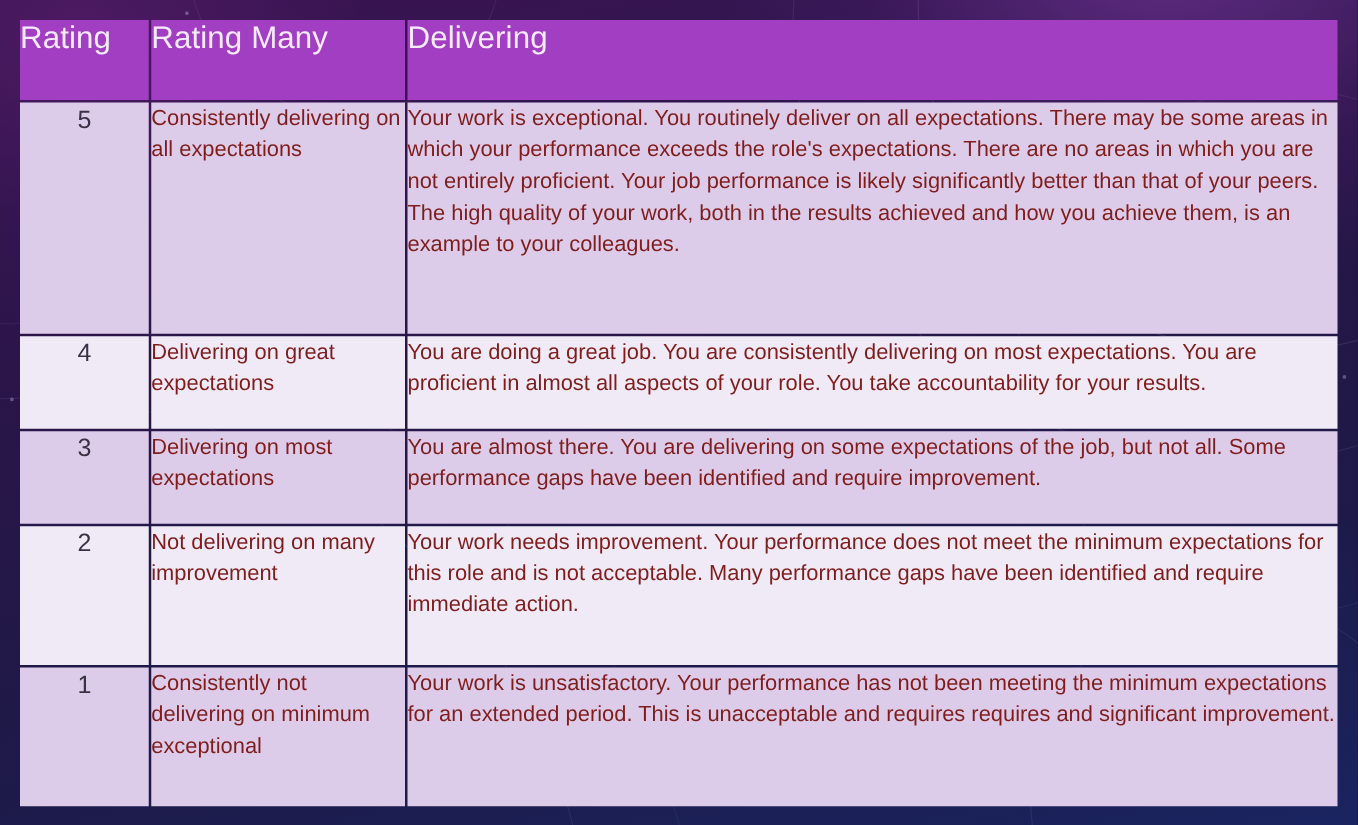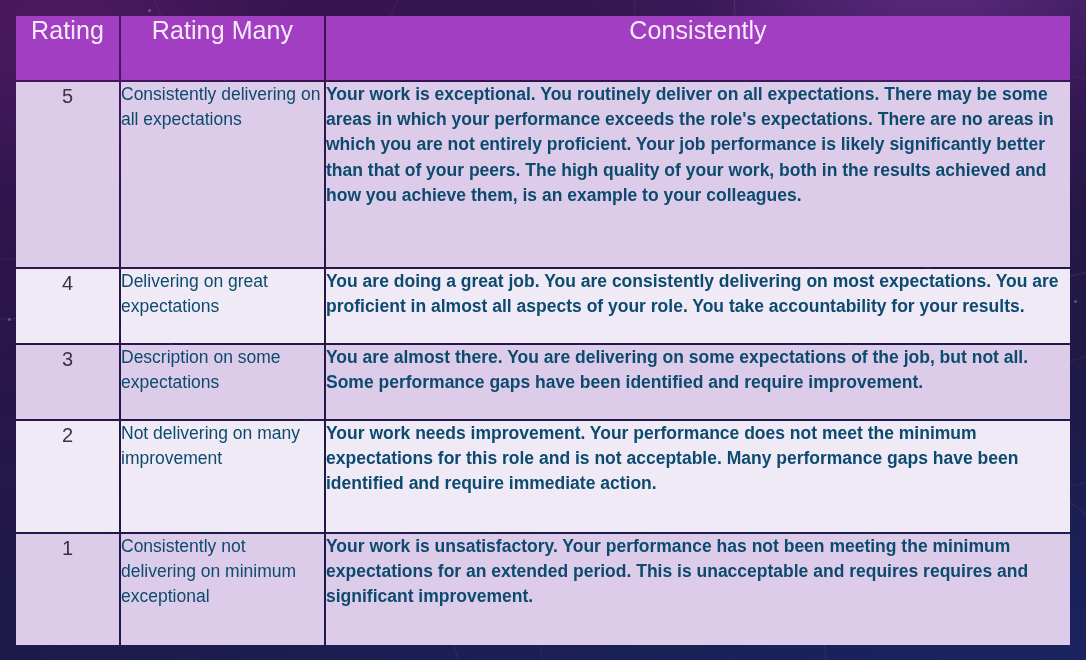--- a/index.html
+++ b/index.html
@@ -66,50 +66,50 @@
   table.rating-table th,
   table.rating-table td {
     padding: 0;
     vertical-align: top;
   }
   thead th {
     background: #a13ec1;
     color: #f7eafc;
     font-weight: 400;
     font-size: 25px;
-    text-align: center;
+    text-align: left;
     height: 64px;
     vertical-align: middle;
     letter-spacing: 0.1px;
   }
   .col-rating { width: 103px; }
   .col-label  { width: 203px; }
 
   tbody td {
     font-size: 17.5px;
     line-height: 1.44;
-    color: #0c4a6e;
+    color: #7f1d1d;
   }
   tbody tr.row-dark td  { background: #ddcce9; }
   tbody tr.row-light td { background: #f0eaf6; }
 
   td.cell-rating {
     text-align: center;
     font-size: 20px;
     color: #3a3145;
     padding-top: 11px;
   }
   td.cell-label {
     padding: 11px 12px 10px 14px;
   }
   td.cell-desc {
     padding: 11px 14px 10px 11px;
   }
 
-  .desc-text { white-space: pre-line; font-weight: bold; }
+  .desc-text { white-space: pre-line; }
 </style>
 </head>
 <body>
 
 <div id="slide">
 
   <div class="bg-arc arc-a"></div>
   <div class="bg-arc arc-b"></div>
   <div class="bg-arc arc-c"></div>
   <div class="bg-arc arc-d"></div>
@@ -124,40 +124,40 @@
     <table class="rating-table">
       <colgroup>
         <col class="col-rating">
         <col class="col-label">
         <col>
       </colgroup>
       <thead>
         <tr>
           <th>Rating</th>
           <th>Rating Many</th>
-          <th>Consistently</th>
+          <th>Delivering</th>
         </tr>
       </thead>
       <tbody>
 
         <tr class="row-dark">
           <td class="cell-rating">5</td>
           <td class="cell-label">Consistently delivering on all expectations</td>
           <td class="cell-desc desc-text">Your work is exceptional. You routinely deliver on all expectations. There may be some areas in which your performance exceeds the role's expectations. There are no areas in which you are not entirely proficient. Your job performance is likely significantly better than that of your peers. The high quality of your work, both in the results achieved and how you achieve them, is an example to your colleagues.</td>
         </tr>
 
         <tr class="row-light">
           <td class="cell-rating">4</td>
           <td class="cell-label">Delivering on great expectations</td>
           <td class="cell-desc desc-text">You are doing a great job.  You are consistently delivering on most expectations.  You are proficient in almost all aspects of your role.  You take accountability for your results.</td>
         </tr>
 
         <tr class="row-dark">
           <td class="cell-rating">3</td>
-          <td class="cell-label">Description on some expectations</td>
+          <td class="cell-label">Delivering on most expectations</td>
           <td class="cell-desc desc-text">You are almost there. You are delivering on some expectations of the job, but not all. Some performance gaps have been identified and require improvement.</td>
         </tr>
 
         <tr class="row-light">
           <td class="cell-rating">2</td>
           <td class="cell-label">Not delivering on many improvement</td>
           <td class="cell-desc desc-text">Your work needs improvement.  Your performance does not meet the minimum expectations for this role and is not acceptable. Many performance gaps have been identified and require immediate action.</td>
         </tr>
 
         <tr class="row-dark">

